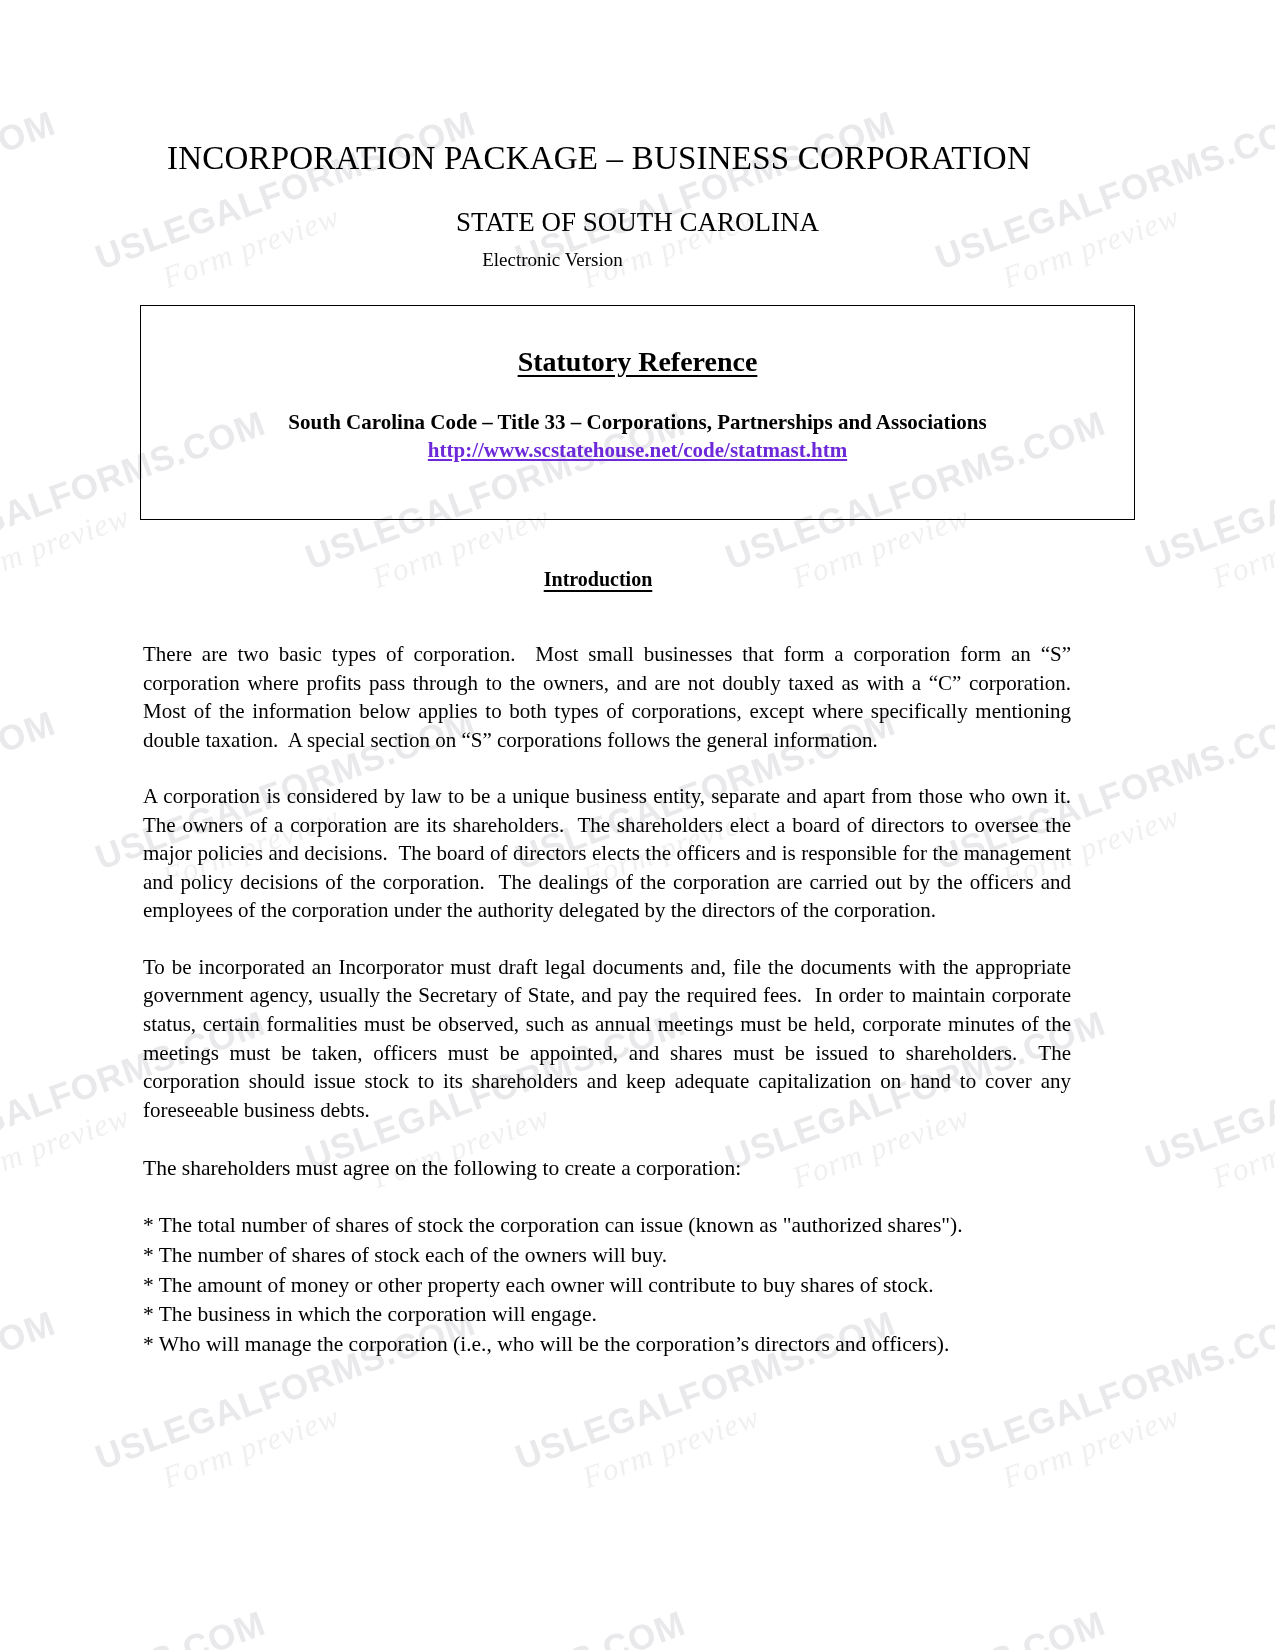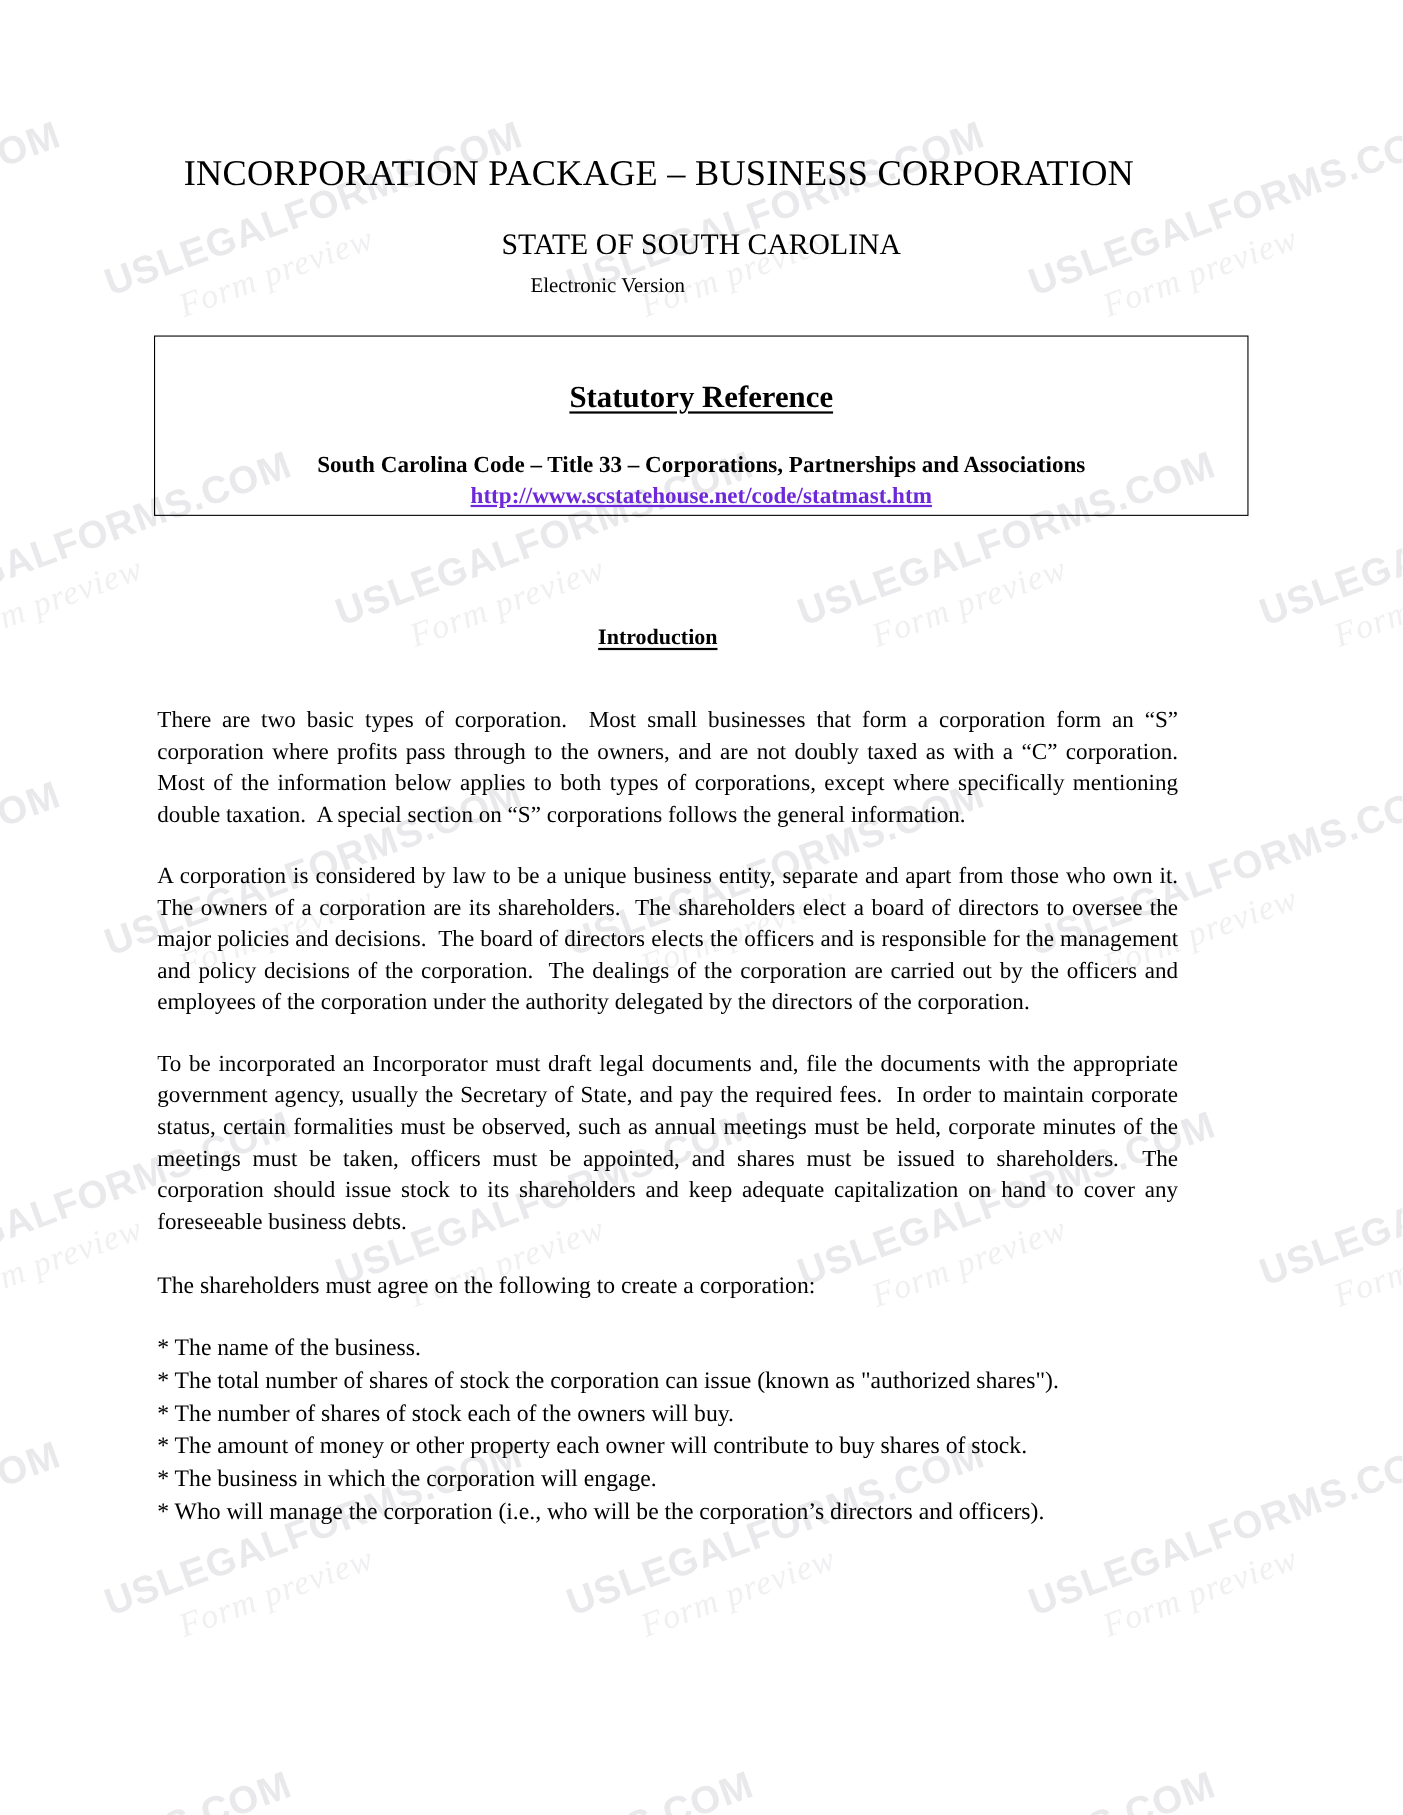--- a/index.html
+++ b/index.html
@@ -87,21 +87,21 @@
     font-size: 19px;
     line-height: 1.1;
     padding-left: 13px;
   }
 
   .ref-box {
     position: absolute;
     top: 305px;
     left: 140px;
     width: 995px;
-    height: 164px;
+    height: 215px;
     border: 1.5px solid #000000;
     box-sizing: border-box;
     background: transparent;
   }
   .ref-heading {
     margin-top: 40px;
     text-align: center;
     font-size: 28px;
     font-weight: bold;
     text-decoration: underline;
@@ -223,21 +223,20 @@
     <div class="section-heading">Introduction</div>
 
     <div class="body-block">
       <p class="para">There are two basic types of corporation.  Most small businesses that form a corporation form an “S” corporation where profits pass through to the owners, and are not doubly taxed as with a “C” corporation.  Most of the information below applies to both types of corporations, except where specifically mentioning double taxation.  A special section on “S” corporations follows the general information.</p>
       <p class="para">A corporation is considered by law to be a unique business entity, separate and apart from those who own it.  The owners of a corporation are its shareholders.  The shareholders elect a board of directors to oversee the major policies and decisions.  The board of directors elects the officers and is responsible for the management and policy decisions of the corporation.  The dealings of the corporation are carried out by the officers and employees of the corporation under the authority delegated by the directors of the corporation.</p>
       <p class="para last-of-block">To be incorporated an Incorporator must draft legal documents and, file the documents with the appropriate government agency, usually the Secretary of State, and pay the required fees.  In order to maintain corporate status, certain formalities must be observed, such as annual meetings must be held, corporate minutes of the meetings must be taken, officers must be appointed, and shares must be issued to shareholders.  The corporation should issue stock to its shareholders and keep adequate capitalization on hand to cover any foreseeable business debts.</p>
 
       <p class="lead-in">The shareholders must agree on the following to create a corporation:</p>
 
       <ul class="bullets">
-        <li>* The name of the business.</li>
         <li>* The total number of shares of stock the corporation can issue (known as "authorized shares").</li>
         <li>* The number of shares of stock each of the owners will buy.</li>
         <li>* The amount of money or other property each owner will contribute to buy shares of stock.</li>
         <li>* The business in which the corporation will engage.</li>
         <li>* Who will manage the corporation (i.e., who will be the corporation’s directors and officers).</li>
       </ul>
     </div>
 
   </div>
 </div>

